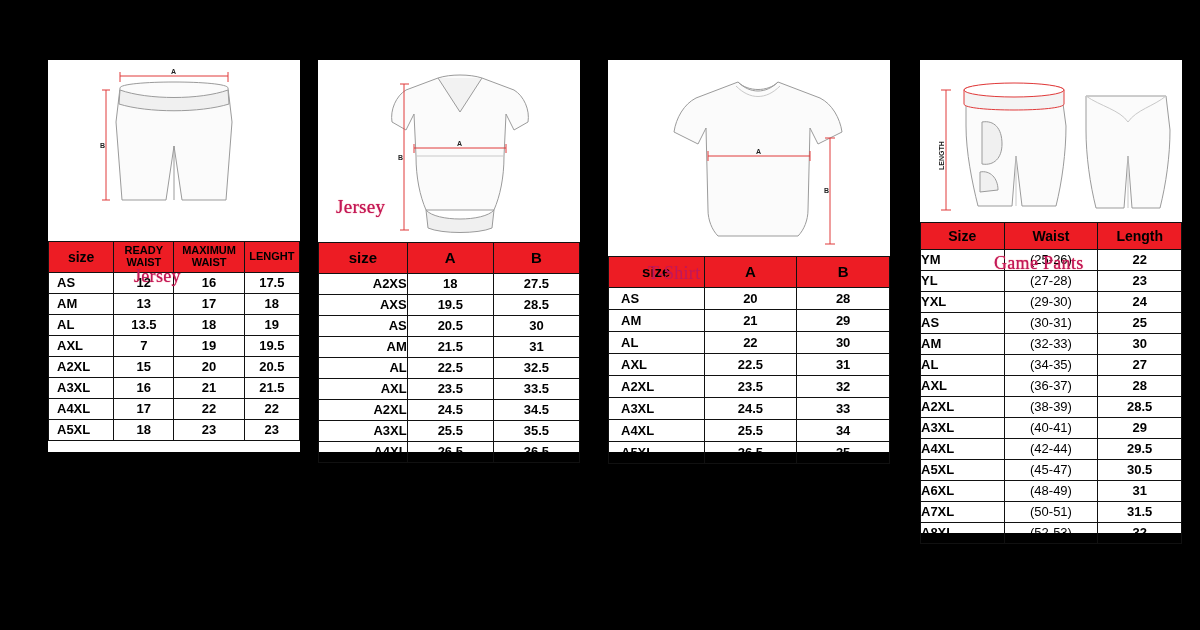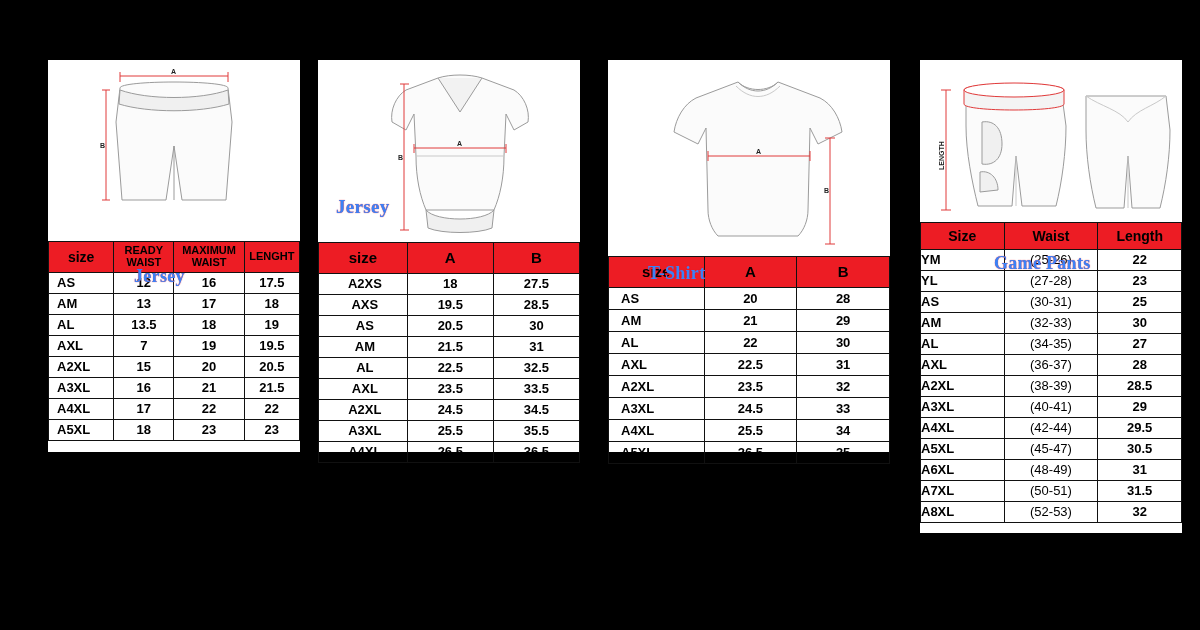--- a/index.html
+++ b/index.html
@@ -24,23 +24,23 @@
   }
   .illus {
     position: relative;
     width: 100%;
     box-sizing: border-box;
     background: #ffffff;
   }
   .illus svg { display: block; width: 100%; height: 100%; }
   .card-title {
     position: absolute;
-    color: #3b82f6;
+    color: #be185d;
     font-family: "Liberation Serif", serif;
-    font-weight: bold;
+    font-weight: normal;
     font-size: 17px;
     letter-spacing: 0.3px;
     white-space: nowrap;
     text-shadow: 0 0 1px #e8192c;
   }
   table {
     border-collapse: collapse;
     width: 100%;
     table-layout: fixed;
   }
@@ -65,21 +65,21 @@
   #shorts-card thead th.sizehdr { font-size: 14px; }
   #shorts-card tbody td { font-size: 13px; height: 20px; font-weight: bold; }
   #shorts-card tbody td.lbl { text-align: left; padding-left: 8px; }
 
   
   #jersey-card { left: 318px; top: 60px; width: 262px; height: 392px; }
   #jersey-card .illus { height: 182px; }
   #jersey-card .card-title { left: 18px; top: 136px; font-size: 19px; }
   #jersey-card thead th { font-size: 15px; height: 30px; }
   #jersey-card tbody td { font-size: 13px; height: 20px; font-weight: bold; }
-  #jersey-card tbody td.lbl { text-align: center; padding-left: 4px; }
+  #jersey-card tbody td.lbl { text-align: right; padding-left: 4px; }
 
   
   #tshirt-card { left: 608px; top: 60px; width: 282px; height: 392px; }
   #tshirt-card .illus { height: 196px; }
   #tshirt-card .card-title { left: 40px; top: 203px; font-size: 18px; }
   #tshirt-card thead th { font-size: 15px; height: 30px; }
   #tshirt-card tbody td { font-size: 13px; height: 21px; font-weight: bold; }
   #tshirt-card tbody td.lbl { text-align: left; padding-left: 12px; }
 
   
@@ -376,20 +376,25 @@
             <td class="lbl">YM</td>
             <td class="waist">(25-26)</td>
             <td>22</td>
           </tr>
         <tr>
             <td class="lbl">YL</td>
             <td class="waist">(27-28)</td>
             <td>23</td>
           </tr>
         <tr>
+            <td class="lbl">YXL</td>
+            <td class="waist">(29-30)</td>
+            <td>24</td>
+          </tr>
+        <tr>
             <td class="lbl">AS</td>
             <td class="waist">(30-31)</td>
             <td>25</td>
           </tr>
         <tr>
             <td class="lbl">AM</td>
             <td class="waist">(32-33)</td>
             <td>30</td>
           </tr>
         <tr>

